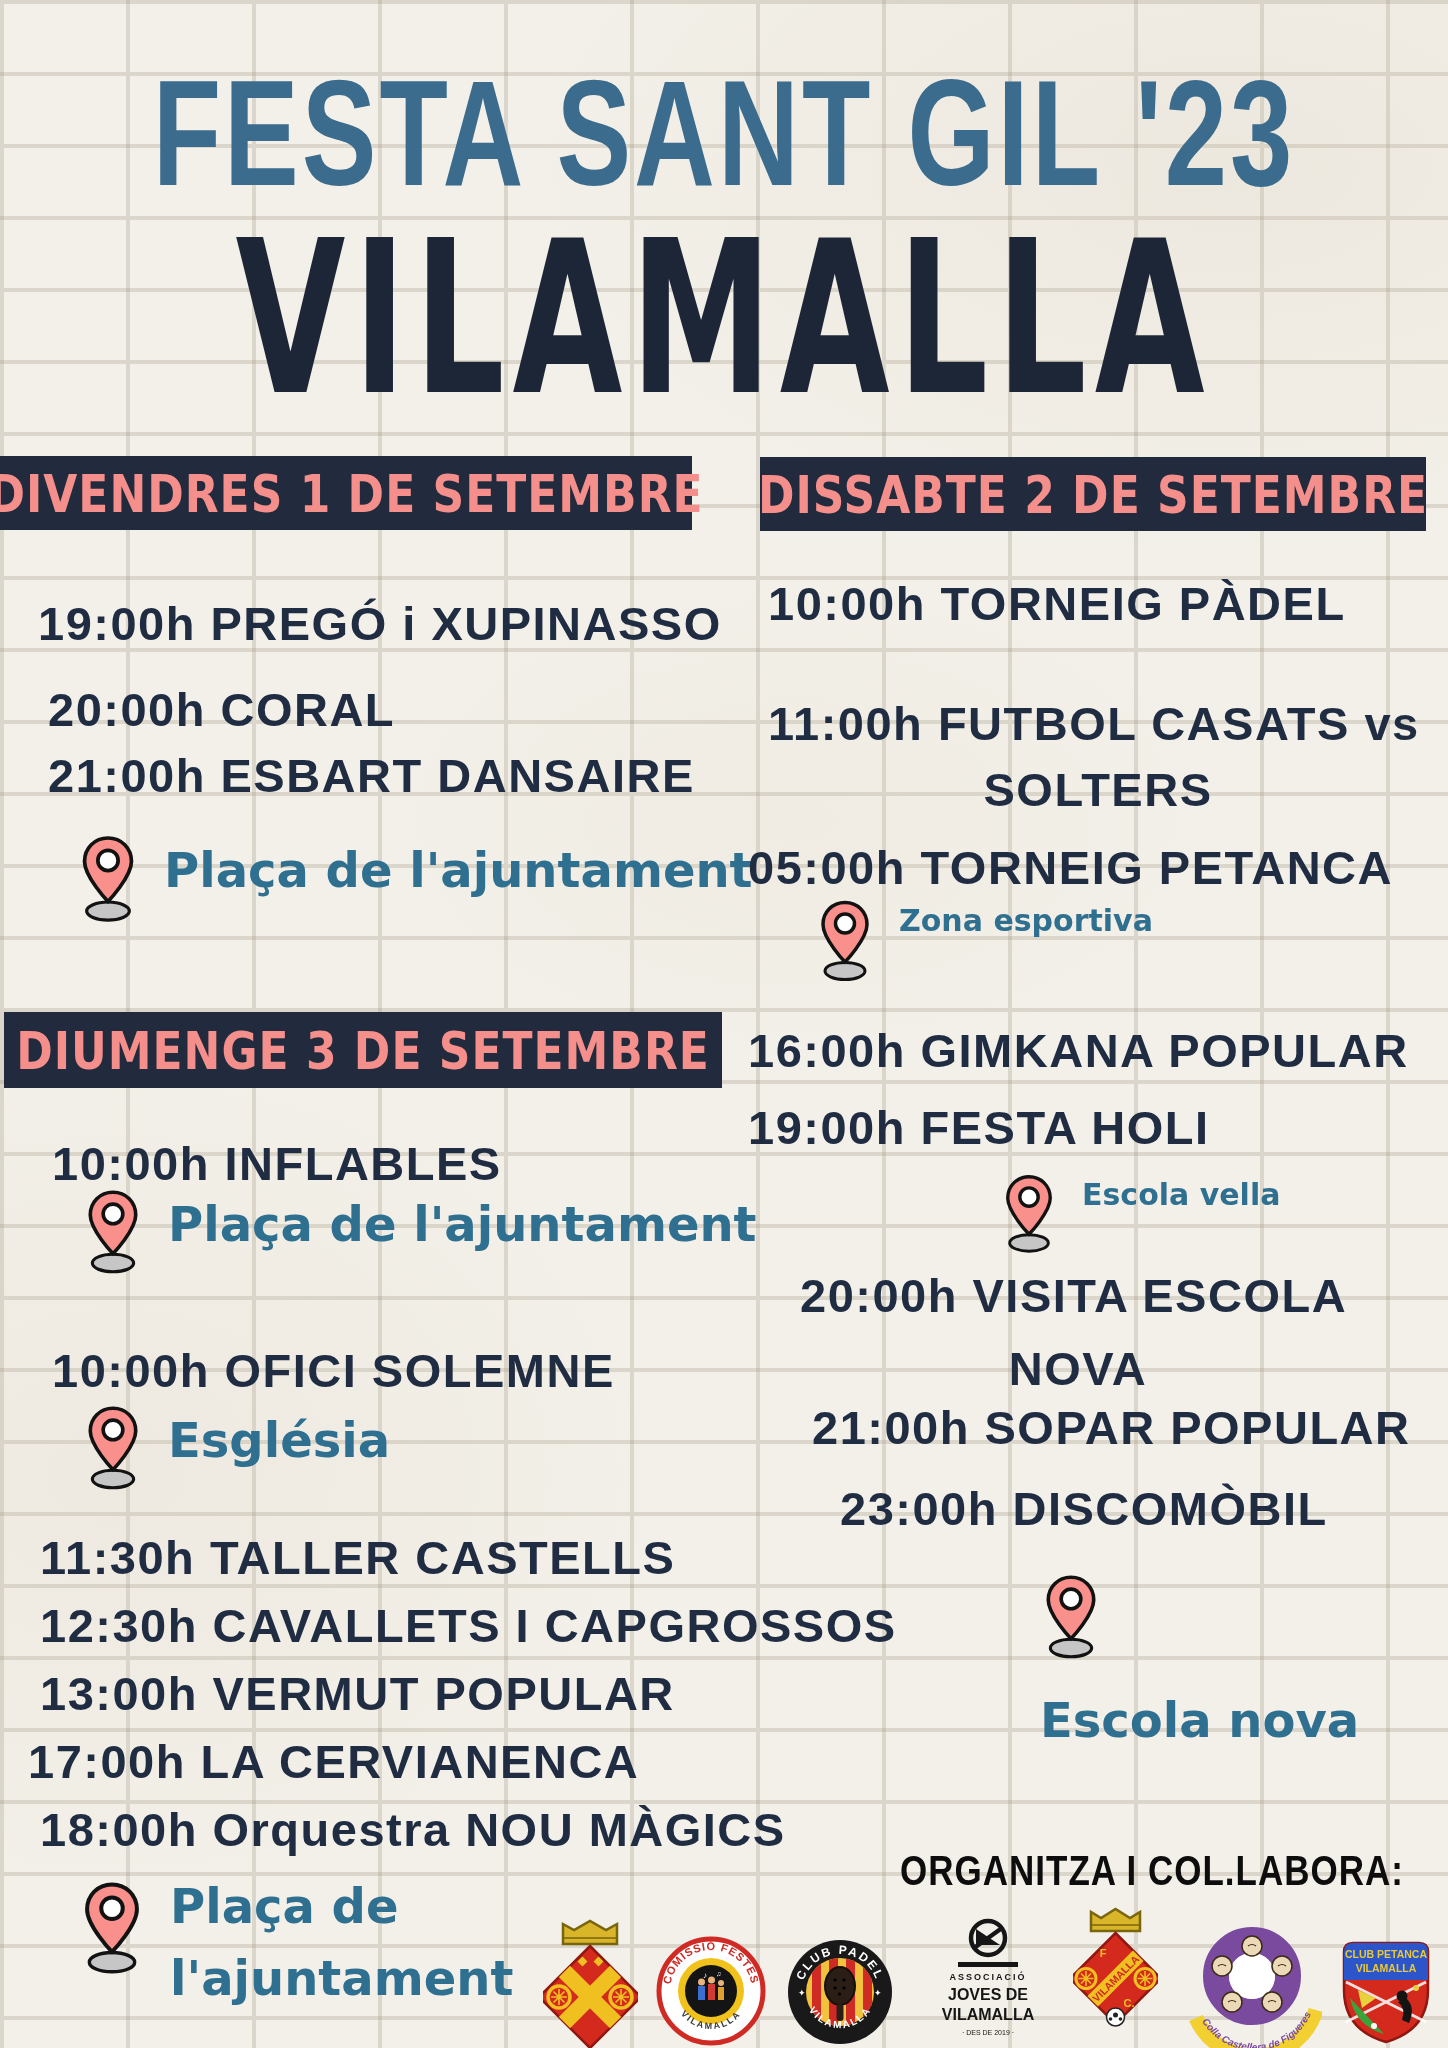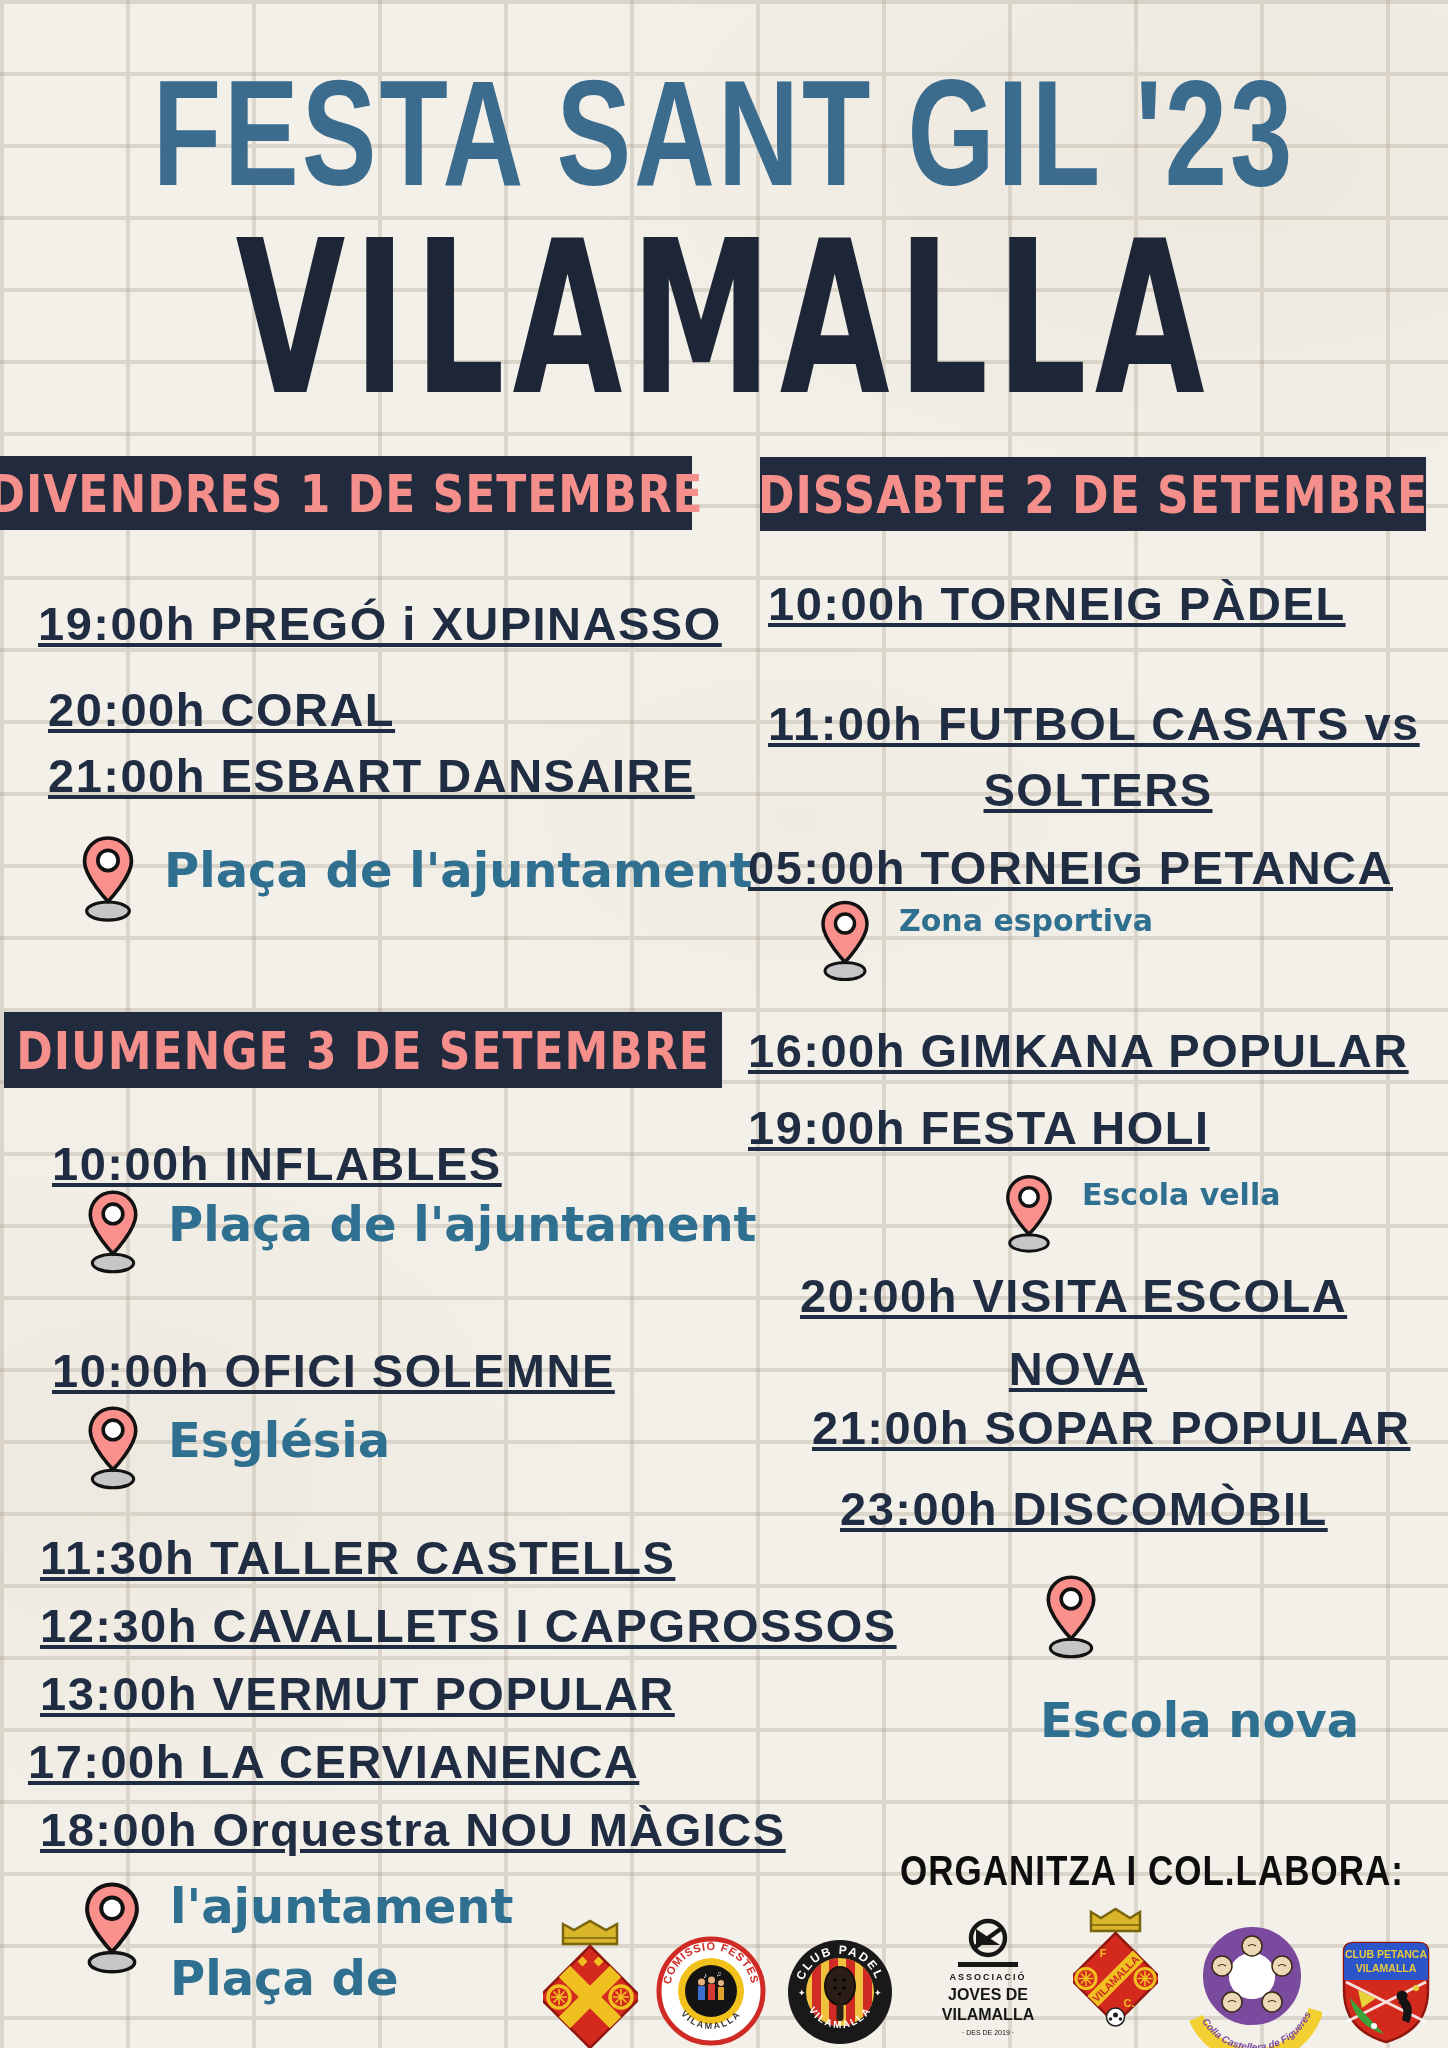--- a/index.html
+++ b/index.html
@@ -30,21 +30,21 @@
   .daybar{
     background:#222b3d;display:flex;align-items:center;justify-content:center;
   }
   .daybar .bar-label{
     font-family:"DejaVu Sans",sans-serif;font-weight:bold;color:#f48f8c;
     font-size:44px;letter-spacing:1px;white-space:nowrap;
     transform:scaleY(1.18);transform-origin:50% 50%;
   }
   .ev{
     font-family:"Liberation Sans",sans-serif;font-weight:bold;color:#1f2c42;
-    font-size:47px;letter-spacing:1.5px;line-height:1;white-space:nowrap;text-decoration:underline;
+    font-size:47px;letter-spacing:1.5px;line-height:1;white-space:nowrap;
   }
   .ev.center{text-align:center;}
   .loc{display:flex;align-items:flex-start;gap:24px;}
   .loc-text{
     font-family:"DejaVu Sans",sans-serif;font-weight:bold;color:#2f6f90;
     font-size:48px;line-height:1.5;white-space:nowrap;
   }
   .loc-text.small{font-size:30px;}
   .pin-svg{display:block;flex:0 0 auto;}
   .organitza{
@@ -112,22 +112,22 @@
   <div class="abs ev" style="left:28px;top:1738px;">17:00h LA CERVIANENCA</div>
   <div class="abs ev" style="left:40px;top:1806px;">18:00h Orquestra NOU MÀGICS</div>
 
   <div class="abs loc" style="left:78px;top:1870px;align-items:flex-start;">
     <svg class="pin-svg" style="margin-top:10px;" width="68" height="94" viewBox="0 0 60 82">
       <ellipse cx="30" cy="72" rx="20" ry="8.5" fill="#c6c6c6" stroke="#121212" stroke-width="3"></ellipse>
       <path d="M30 3.5 C17.5 3.5 8 13 8 25.5 C8 40 30 63 30 63 C30 63 52 40 52 25.5 C52 13 42.5 3.5 30 3.5 Z" fill="#f9908c" stroke="#121212" stroke-width="3.5"></path>
       <circle cx="30" cy="24.5" r="9.5" fill="#ffffff" stroke="#121212" stroke-width="3.5"></circle>
     </svg>
     <div>
+      <div class="loc-text">Plaça de</div>
       <div class="loc-text">l'ajuntament</div>
-      <div class="loc-text">Plaça de</div>
     </div>
   </div>
 
   <div class="abs daybar" style="left:760px;top:457px;width:666px;height:74px;">
     <span class="bar-label">DISSABTE 2 DE SETEMBRE</span>
   </div>
 
   <div class="abs ev" style="left:768px;top:580px;">10:00h TORNEIG PÀDEL</div>
   <div class="abs ev" style="left:768px;top:700px;">11:00h FUTBOL CASATS vs</div>
   <div class="abs ev center" style="left:768px;top:766px;width:660px;">SOLTERS</div>

